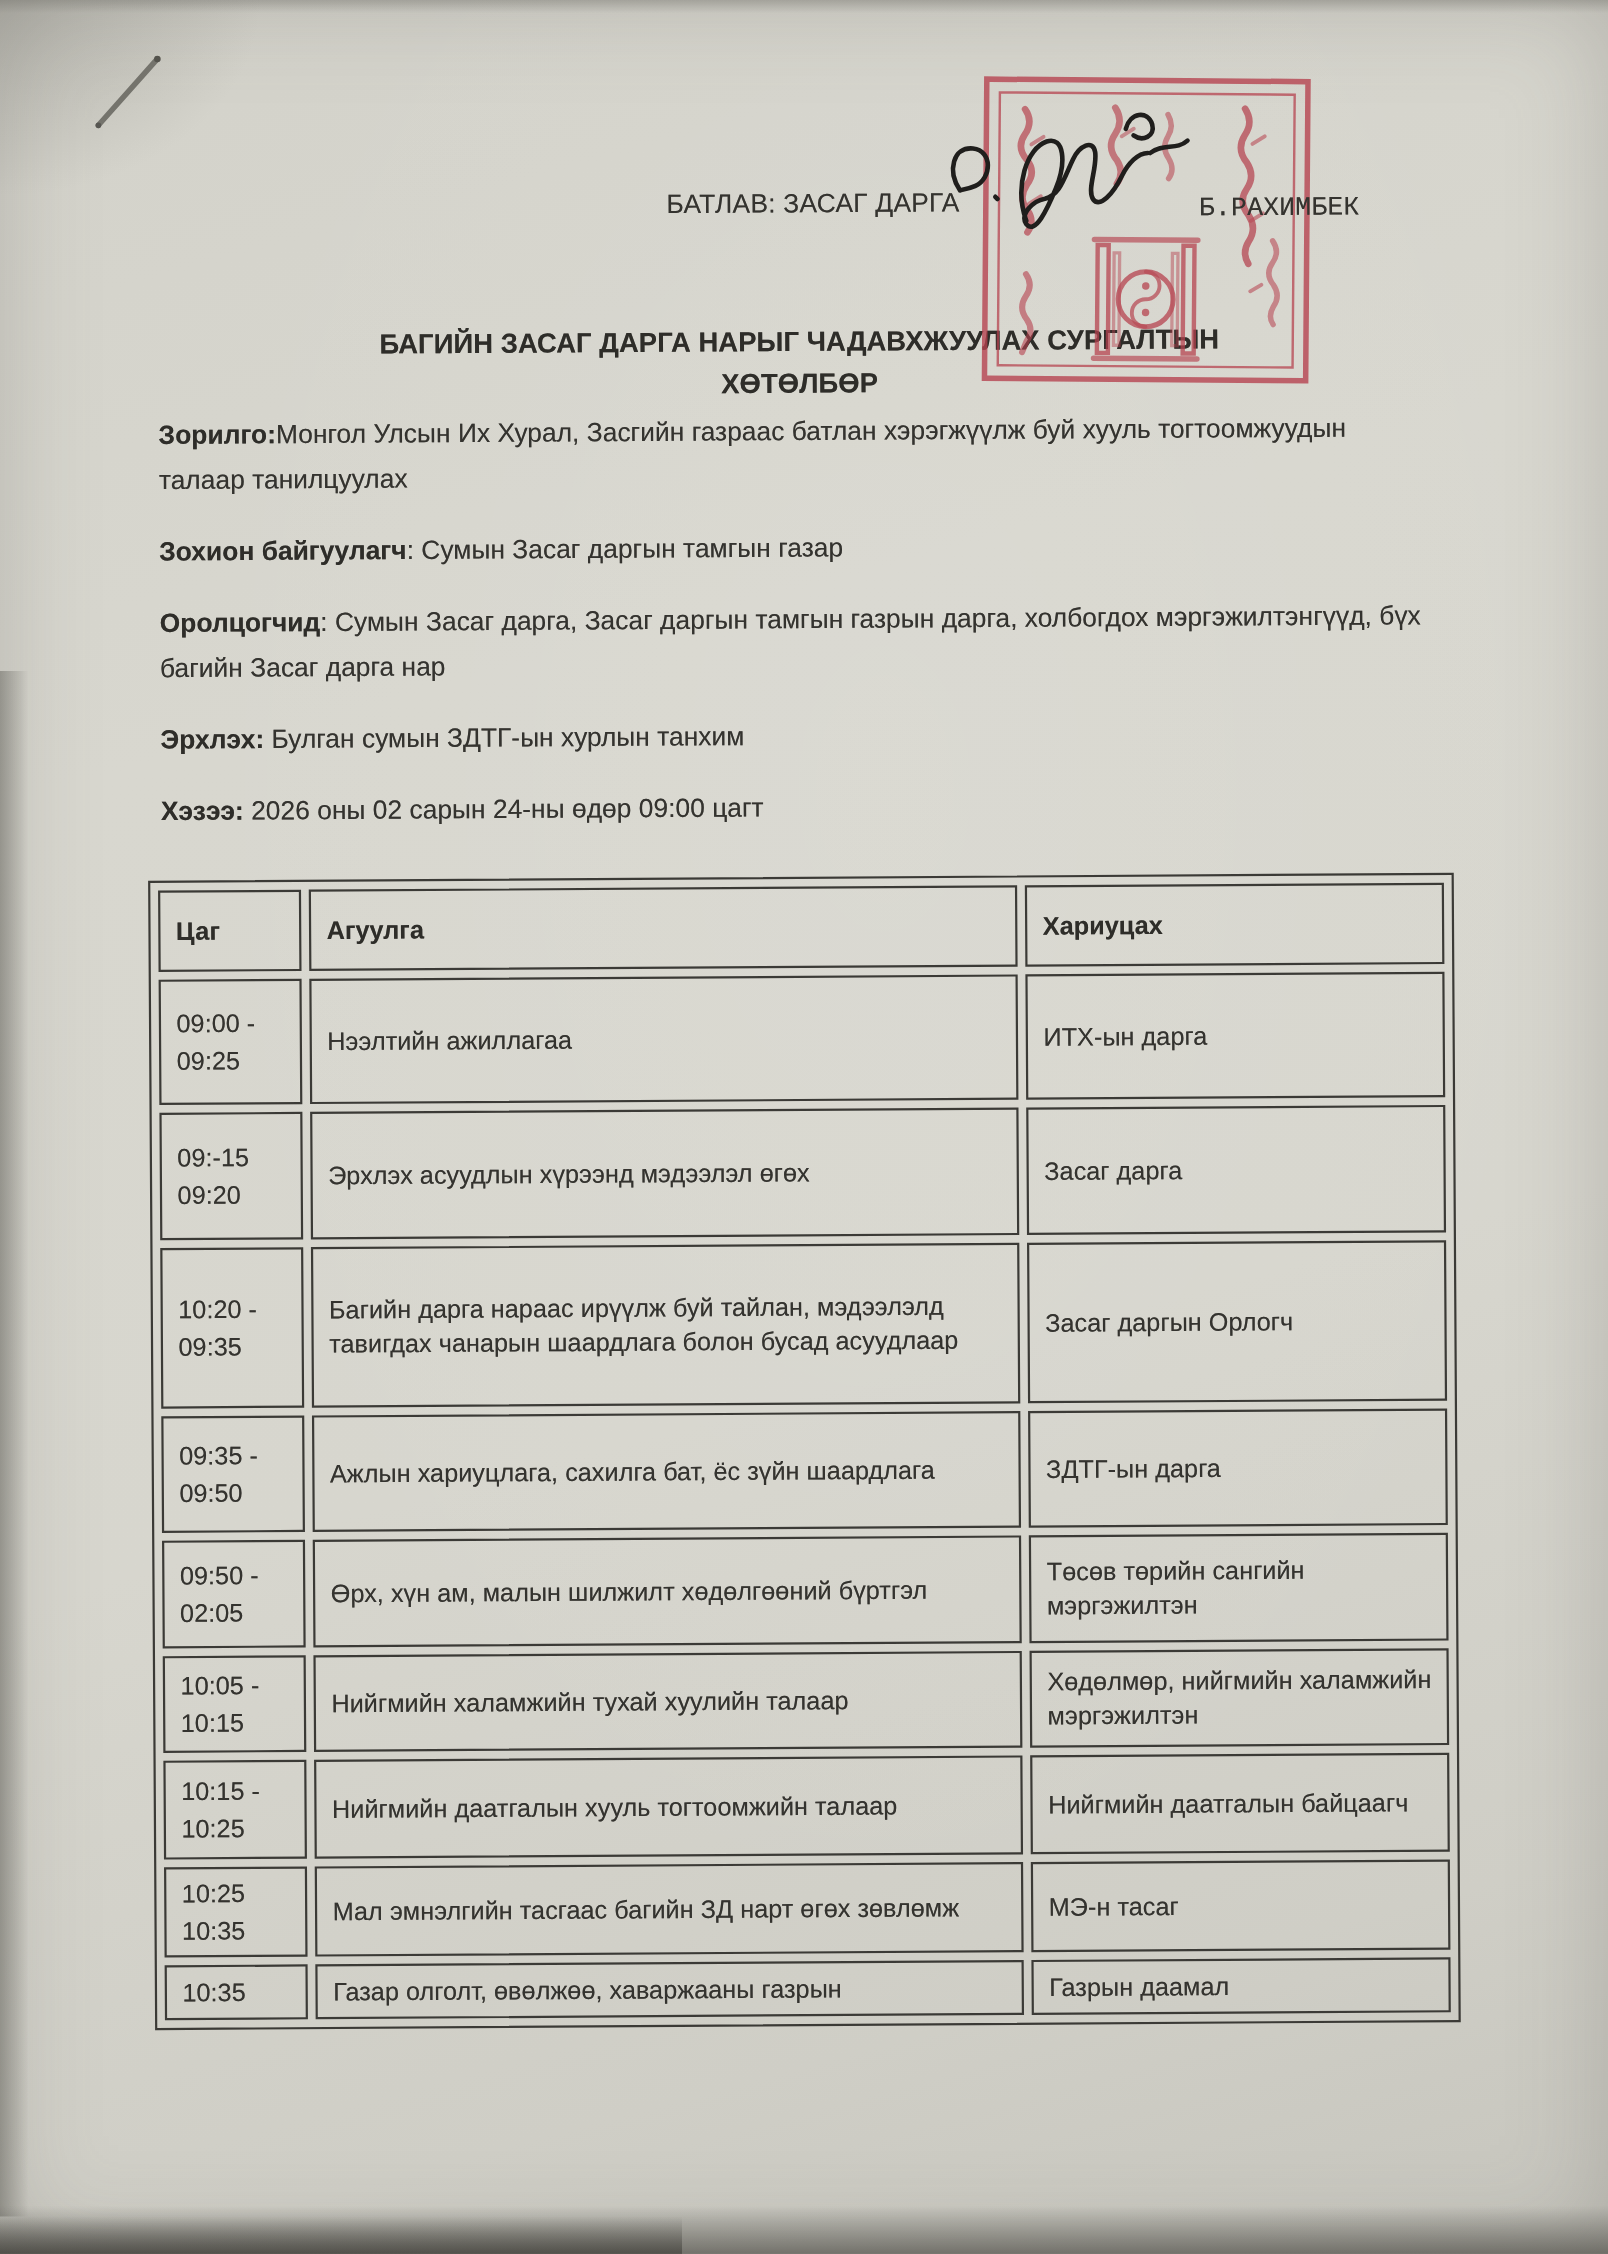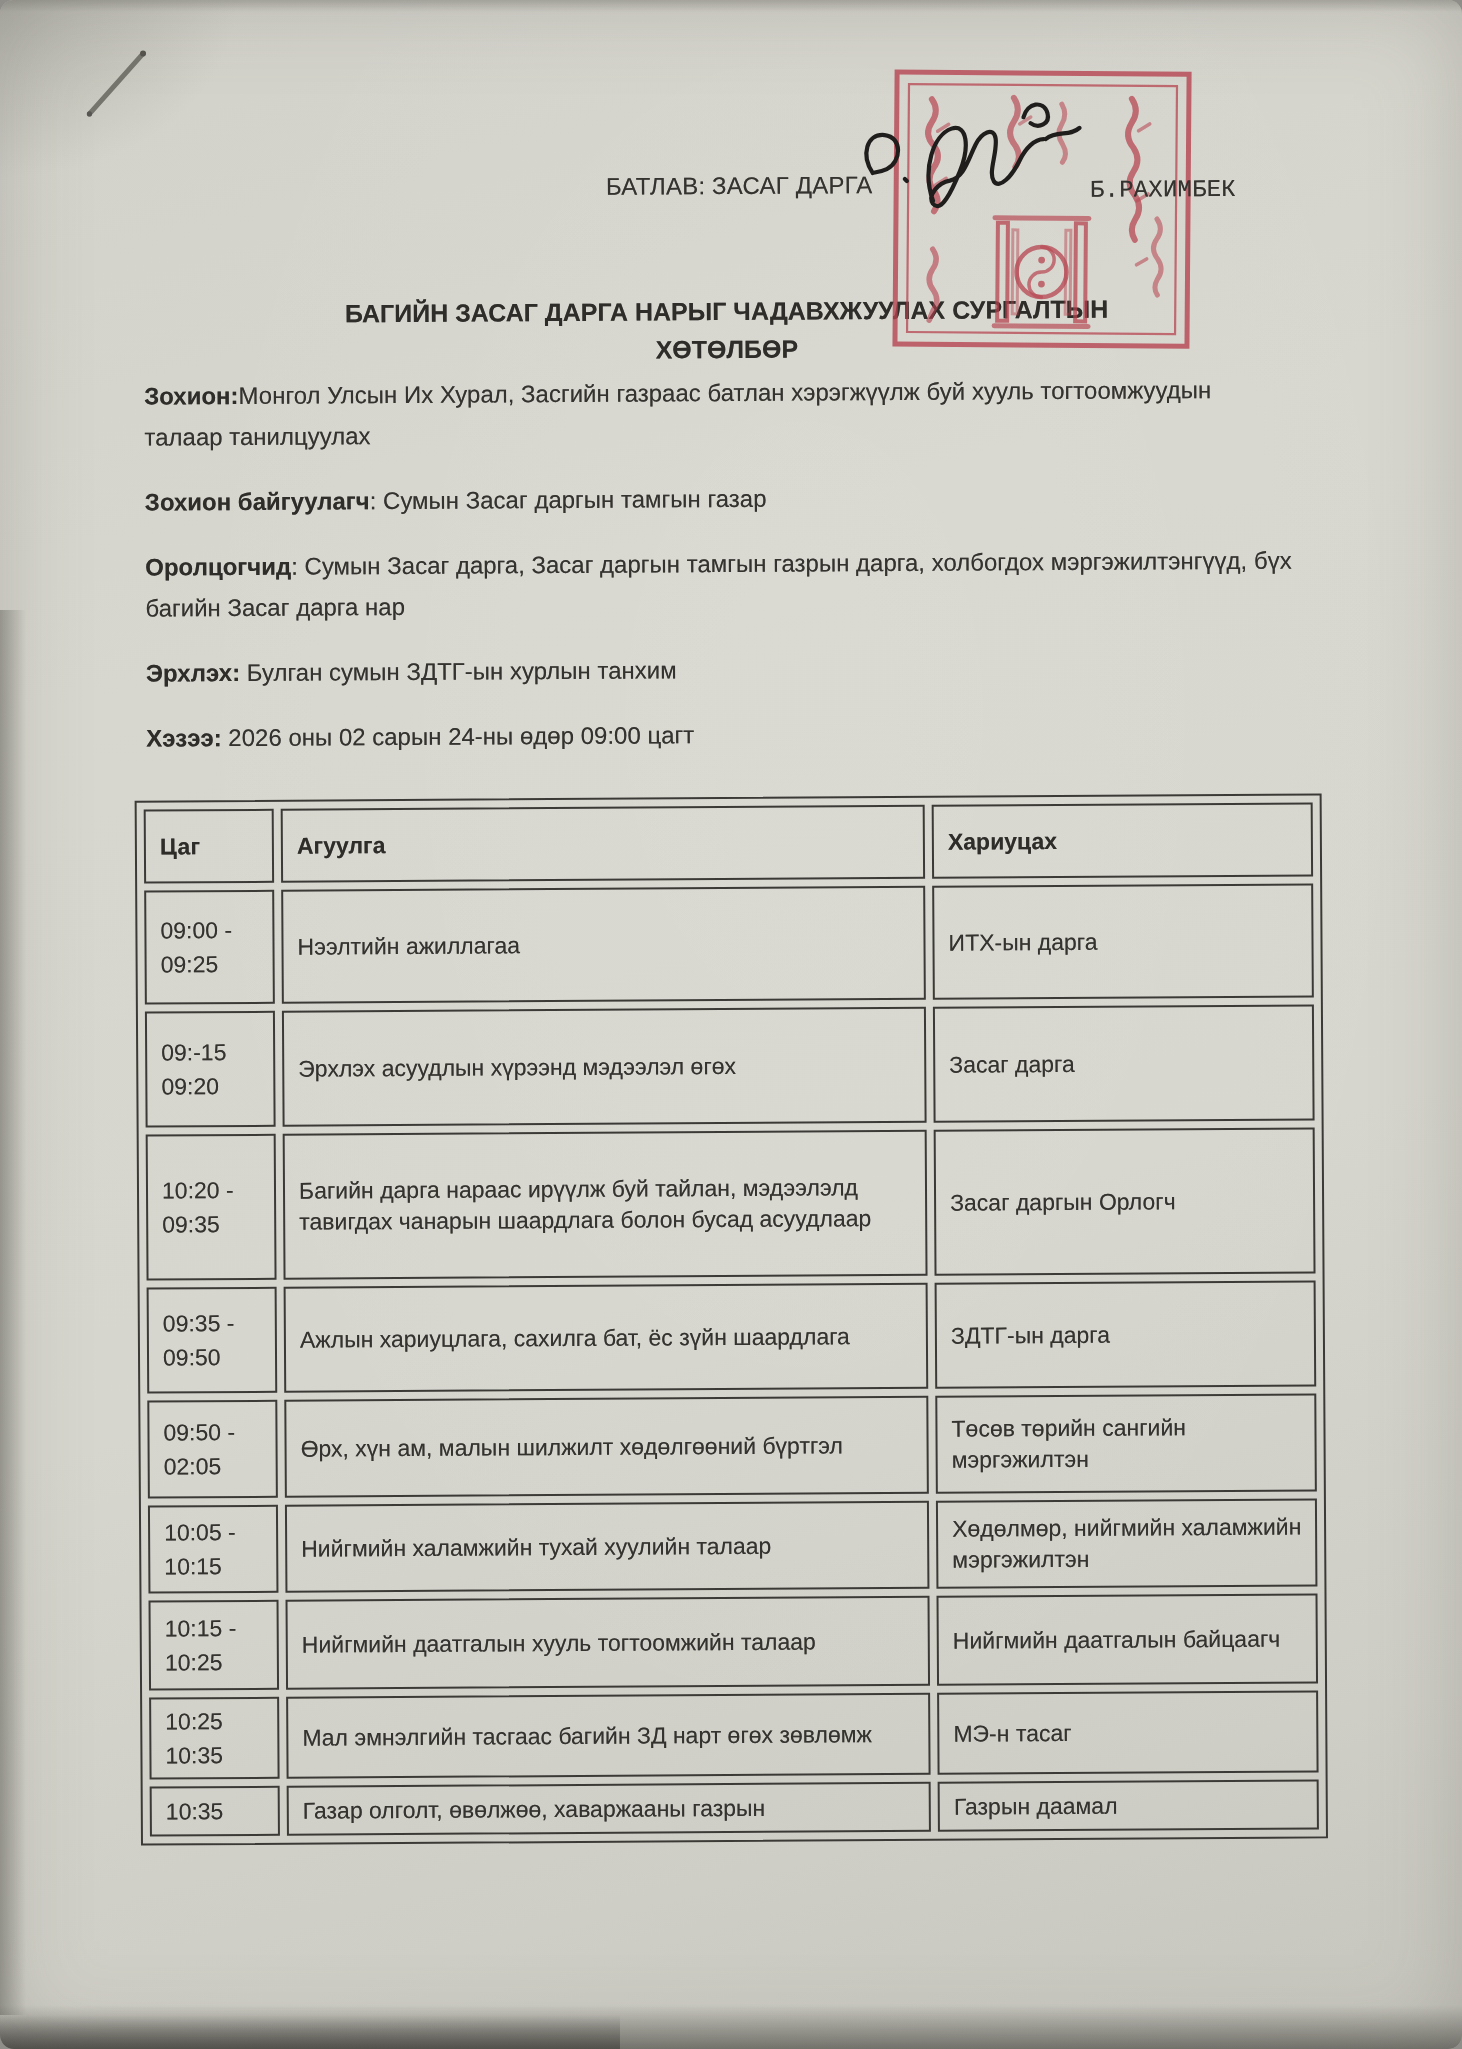--- a/index.html
+++ b/index.html
@@ -4,21 +4,20 @@
 <style>
   html,body{margin:0;padding:0;background:#8f8e88;}
   .page{
     position:relative;width:1462px;height:2049px;overflow:hidden;
     font-family:"Liberation Sans","DejaVu Sans",sans-serif;
     color:#34332f;
     background:
       radial-gradient(ellipse at 55% 35%, rgba(255,255,255,.07), transparent 60%),
       linear-gradient(165deg,#d3d2ca 0%,#d8d7cf 30%,#d7d6ce 60%,#cfcec6 85%,#c6c5bd 100%);
     box-shadow:inset 0 0 90px rgba(96,95,88,.28);
-    border-radius:14px;
   }
   .content{position:absolute;inset:0;transform:rotate(-0.35deg);transform-origin:731px 1024px;}
   .soft{text-shadow:0 0 .6px rgba(51,50,46,.55);}
 
   
   .approval{position:absolute;left:611px;top:172px;width:660px;height:40px;font-size:24px;letter-spacing:.2px;z-index:4;}
   .approval .signer{position:absolute;left:484px;top:7px;white-space:nowrap;font-family:Liberation Mono, monospace;}
 
   
   .stamp{position:absolute;left:896px;top:70px;width:302px;height:282px;z-index:2;transform:rotate(.8deg);opacity:.92;}
@@ -120,21 +119,21 @@
       <span>БАТЛАВ: ЗАСАГ ДАРГА</span>
       <span class="signer">Б.РАХИМБЕК</span>
     </div>
 
     <div class="title soft">
       <div>БАГИЙН ЗАСАГ ДАРГА НАРЫГ ЧАДАВХЖУУЛАХ СУРГАЛТЫН</div>
       <div>ХӨТӨЛБӨР</div>
     </div>
 
     <div class="meta soft">
-      <p><span class="lbl">Зохион:</span><span>Монгол Улсын Их Хурал, Засгийн газраас батлан хэрэгжүүлж буй хууль тогтоомжуудын талаар танилцуулах</span></p>
+      <p><span class="lbl">Зорилго:</span><span>Монгол Улсын Их Хурал, Засгийн газраас батлан хэрэгжүүлж буй хууль тогтоомжуудын талаар танилцуулах</span></p>
       <p><span class="lbl">Зохион байгуулагч</span><span>: Сумын Засаг даргын тамгын газар</span></p>
       <p><span class="lbl">Оролцогчид</span><span>: Сумын Засаг дарга, Засаг даргын тамгын газрын дарга, холбогдох мэргэжилтэнгүүд, бүх багийн Засаг дарга нар</span></p>
       <p><span class="lbl">Эрхлэх:</span><span> Булган сумын ЗДТГ-ын хурлын танхим</span></p>
       <p><span class="lbl">Хэзээ:</span><span> 2026 оны 02 сарын 24-ны өдөр 09:00 цагт</span></p>
     </div>
 
     <div class="tablewrap">
       <table class="sched soft">
         <thead>
           <tr>

